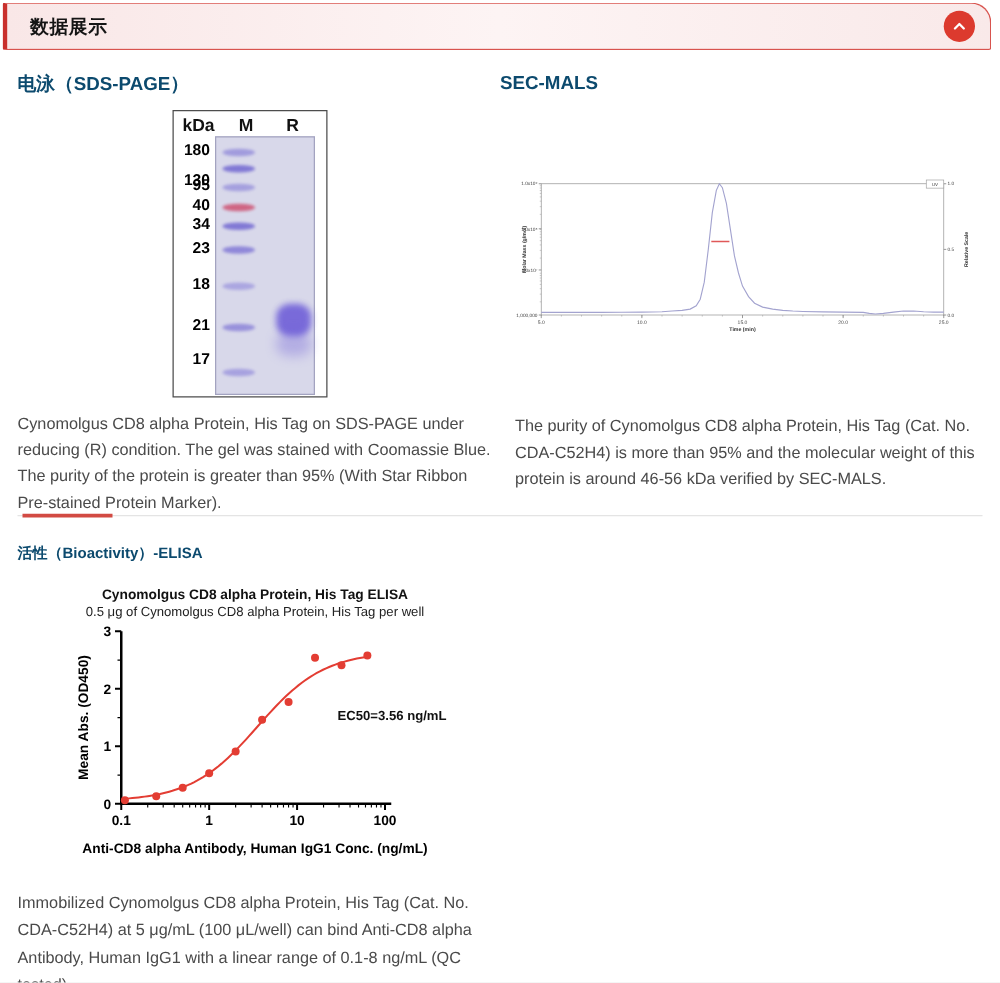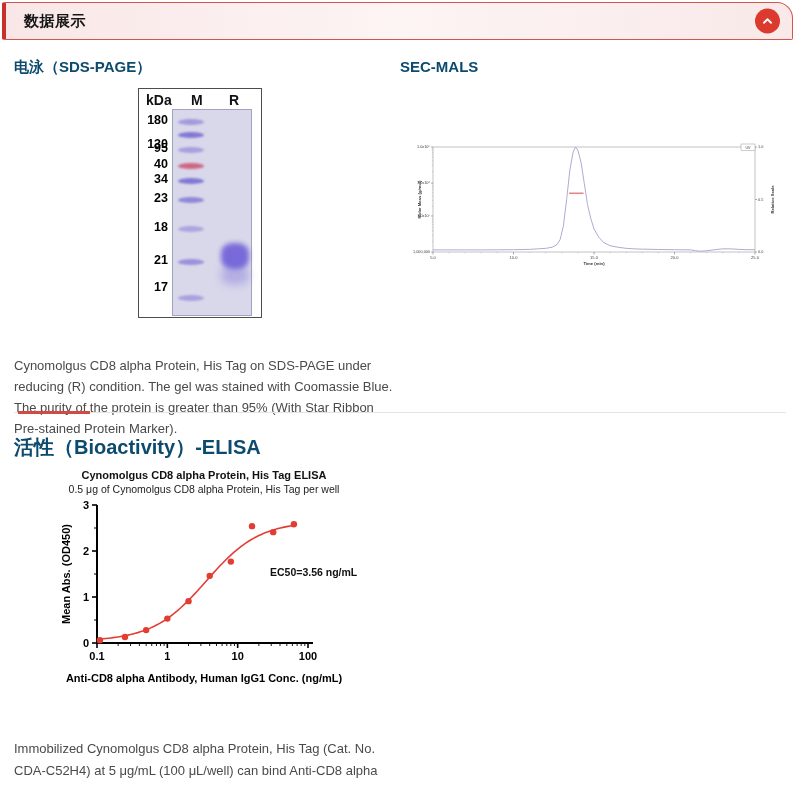--- a/index.html
+++ b/index.html
@@ -10,21 +10,21 @@
   .hdr{position:absolute;left:2px;top:2px;width:786px;height:36px;
        background:linear-gradient(90deg,#f9e7e7,#fdf4f4 50%,#f9e9e9);
        border:1px solid #d8534e;border-left:4px solid #c9302c;
        border-radius:2px 16px 2px 2px;display:flex;align-items:center;}
   .hdr-title{font-size:15px;font-weight:bold;color:#151515;margin-left:18px;letter-spacing:.5px;}
   .collapse-btn{position:absolute;right:12px;top:50%;transform:translateY(-50%);
        width:25px;height:25px;border-radius:50%;background:#dc3a2e;border:none;
        display:flex;align-items:center;justify-content:center;cursor:pointer;padding:0;}
 
   .sec-title{position:absolute;font-size:15px;font-weight:bold;color:#0c4a6e;}
-  .caption{position:absolute;font-size:13px;color:#4a4a4a;line-height:21px;margin-top:27px;}
+  .caption{position:absolute;font-size:13px;color:#4a4a4a;line-height:21px;}
 
   
   .gel-fig{position:absolute;left:138px;top:88px;width:124px;height:230px;background:#fff;border:1px solid #4d4d4d;box-sizing:border-box;}
   .gel-head{position:absolute;top:3px;font-size:14px;font-weight:700;color:#111;}
   .gel-area{position:absolute;left:33px;top:20px;width:80px;height:207px;background:#d8d8ea;border:1px solid #a3a3c0;box-sizing:border-box;}
   .gel-kda{position:absolute;left:0;width:29px;text-align:right;font-size:12.5px;font-weight:600;color:#000;}
   .gel-band{position:absolute;left:5px;width:26px;height:6px;border-radius:50%;filter:blur(1.3px);}
   .gel-sample{position:absolute;left:48px;width:28px;border-radius:40%;}
 
   
@@ -153,26 +153,27 @@
         <line x1="347" y1="130" x2="349" y2="130" stroke="#777" stroke-width="0.6"></line>
         <text x="350" y="131.4" font-size="3.8" text-anchor="start" fill="#444">0.0</text>
         <text x="13" y="77.5" font-size="4.2" font-weight="bold" fill="#333" text-anchor="middle" transform="rotate(-90 13 77.5)">Molar Mass (g/mol)</text>
         <text x="366" y="77.5" font-size="4.2" font-weight="bold" fill="#333" text-anchor="middle" transform="rotate(-90 366 77.5)">Relative Scale</text>
         <text x="186" y="142.5" font-size="4.2" font-weight="bold" fill="#333" text-anchor="middle">Time (min)</text>
         <rect x="333" y="22" width="14" height="6.5" fill="#fff" stroke="#999" stroke-width="0.5"></rect>
         <text x="340" y="26.6" font-size="3.6" text-anchor="middle" fill="#444">UV</text>
         <path d="M25.00,127.90 L41.10,127.90 L57.20,127.90 L73.30,127.90 L89.40,127.80 L105.50,127.69 L121.60,127.38 L129.65,126.85 L137.70,126.33 L144.14,125.28 L148.97,122.65 L152.19,117.40 L155.41,103.75 L158.63,77.50 L161.85,48.10 L165.07,30.25 L167.49,25.00 L169.90,28.15 L173.12,40.75 L176.34,61.75 L179.56,82.75 L182.78,96.40 L186.00,106.90 L190.83,115.30 L195.66,120.55 L202.10,123.70 L210.15,125.28 L218.20,126.33 L226.25,126.85 L234.30,127.17 L250.40,127.48 L266.50,127.69 L282.60,127.90 L287.43,128.74 L292.26,129.16 L298.70,128.74 L306.75,127.69 L314.80,126.85 L322.85,126.85 L330.90,127.38 L338.95,127.69 L347.00,127.69" fill="none" stroke="#a3a3cf" stroke-width="0.9"></path>
         <path d="M161.04,71.20 L175.53,71.20" fill="none" stroke="#e05858" stroke-width="1.1"></path>
       </svg></div>
+  <div class="caption" style="left:412px;top:330px;width:378px;">The purity of Cynomolgus CD8 alpha Protein, His Tag (Cat. No. CDA-C52H4) is more than 95% and the molecular weight of this protein is around 46-56 kDa verified by SEC-MALS.</div>
 
   <div class="divider">
     <div class="divider-accent"></div>
   </div>
 
-  <div class="sec-title" style="left:14px;top:434px;font-size:20px;">活性（Bioactivity）-ELISA</div>
+  <div class="sec-title" style="left:14px;top:434px;font-size:12px;">活性（Bioactivity）-ELISA</div>
   <div class="chart-abs" id="elisa-chart-box" style="left:58px;top:466px;"><svg width="340" height="236" viewBox="0 0 340 236">
         <text x="146" y="13" font-size="11" font-weight="bold" fill="#111" text-anchor="middle">Cynomolgus CD8 alpha Protein, His Tag ELISA</text>
         <text x="146" y="27" font-size="10.5" fill="#222" text-anchor="middle">0.5 μg of Cynomolgus CD8 alpha Protein, His Tag per well</text>
         <line x1="39" y1="39" x2="39" y2="177" stroke="#000" stroke-width="2"></line>
         <line x1="38" y1="177" x2="255" y2="177" stroke="#000" stroke-width="2"></line>
         <line x1="34" y1="177" x2="39" y2="177" stroke="#000" stroke-width="1.6"></line>
         <text x="31" y="181" font-size="11" font-weight="bold" fill="#000" text-anchor="end">0</text>
         <line x1="34" y1="131" x2="39" y2="131" stroke="#000" stroke-width="1.6"></line>
         <text x="31" y="135" font-size="11" font-weight="bold" fill="#000" text-anchor="end">1</text>
         <line x1="34" y1="85" x2="39" y2="85" stroke="#000" stroke-width="1.6"></line>

